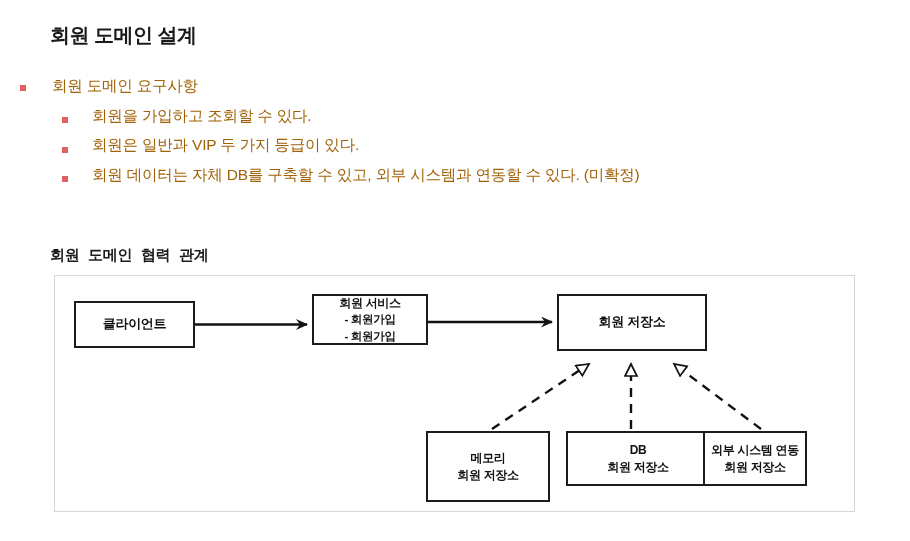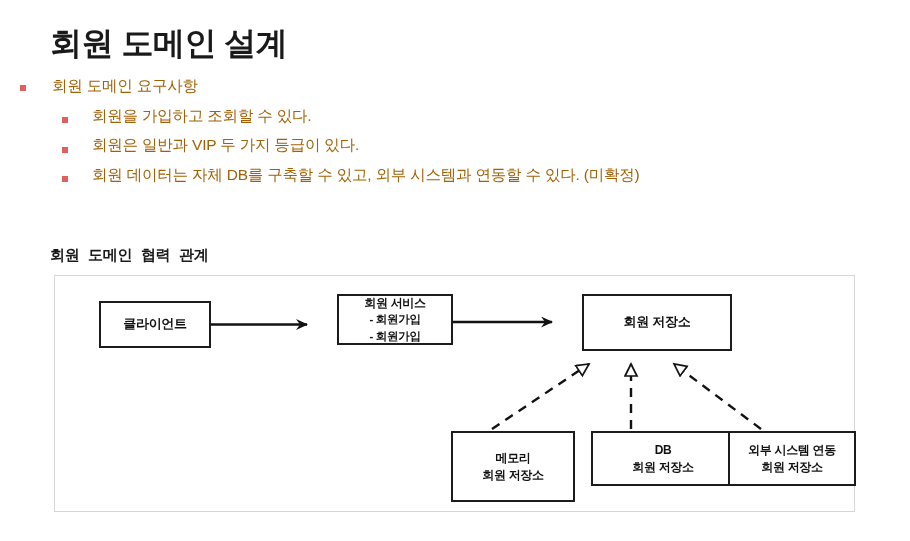--- a/index.html
+++ b/index.html
@@ -14,21 +14,21 @@
     color: #1a1a1a;
     overflow: hidden;
     position: relative;
   }
 
   
   .page-title {
     position: absolute;
     left: 50px;
     top: 22px;
-    font-size: 32px;
+    font-size: 20px;
     font-weight: bold;
     letter-spacing: -0.5px;
     color: #1a1a1a;
   }
 
   
   .bullets {
     position: absolute;
     left: 0;
     top: 78px;
@@ -93,21 +93,20 @@
     position: absolute;
     border: 2px solid #1c1c1c;
     background: #ffffff;
     box-sizing: border-box;
     display: flex;
     flex-direction: column;
     align-items: center;
     justify-content: center;
     text-align: center;
     z-index: 3;
-    margin-left: 25px;
   }
   .node .t1 {
     font-size: 13px;
     font-weight: bold;
     letter-spacing: -0.3px;
     line-height: 1.3;
     color: #111;
   }
   .node .t2 {
     font-size: 12px;
@@ -117,26 +116,26 @@
     color: #111;
   }
   .node .sub {
     font-size: 11.5px;
     font-weight: bold;
     letter-spacing: -0.3px;
     line-height: 1.45;
     color: #111;
   }
 
-  #node-client      { left: 19px;  top: 25px;  width: 112px; height: 47px; }
+  #node-client      { left: 19px;  top: 25px;  width: 121px; height: 47px; }
   #node-service     { left: 257px; top: 18px;  width: 116px; height: 51px; }
   #node-repository  { left: 502px; top: 18px;  width: 150px; height: 57px; }
   #node-memory      { left: 371px; top: 155px; width: 124px; height: 71px; }
   #node-db          { left: 511px; top: 155px; width: 144px; height: 55px; }
-  #node-external    { left: 648px; top: 155px; width: 128px; height: 55px; }
+  #node-external    { left: 648px; top: 155px; width: 104px; height: 55px; }
 
   svg.wires {
     position: absolute;
     left: 0; top: 0;
     width: 801px;
     height: 237px;
     z-index: 1;
     overflow: visible;
   }
 </style>

